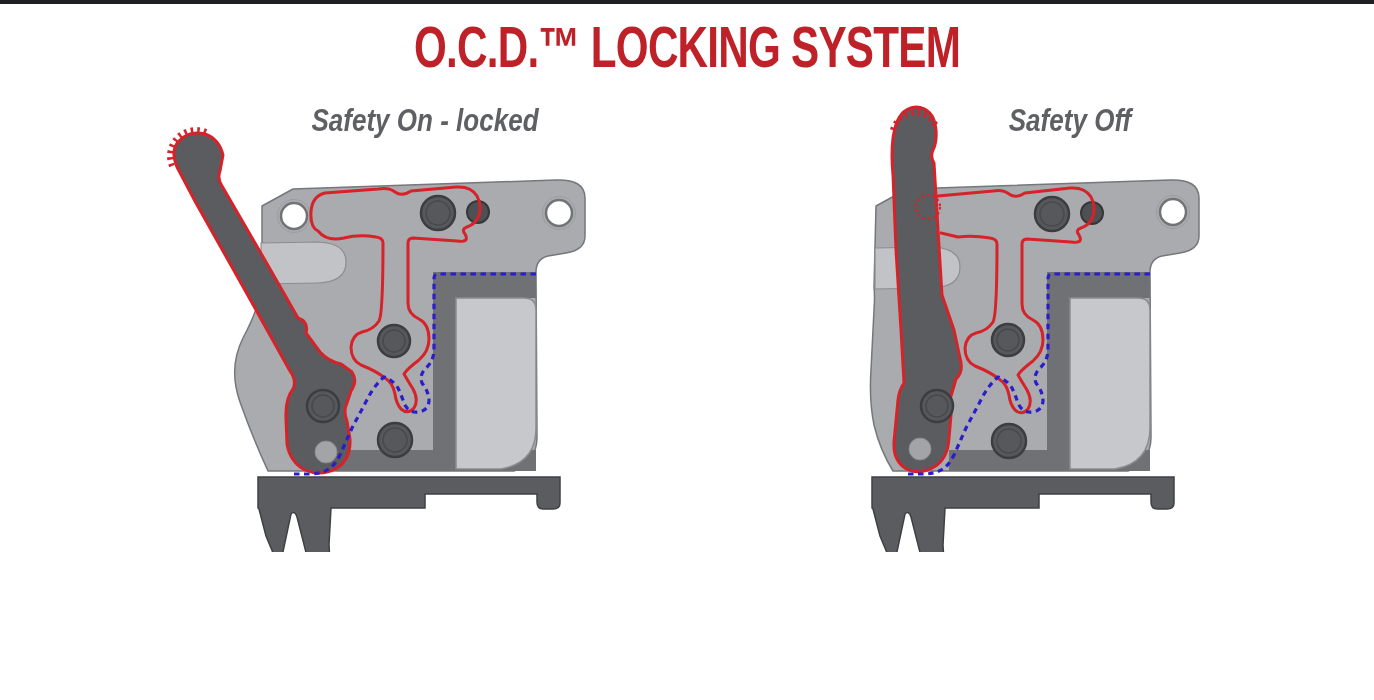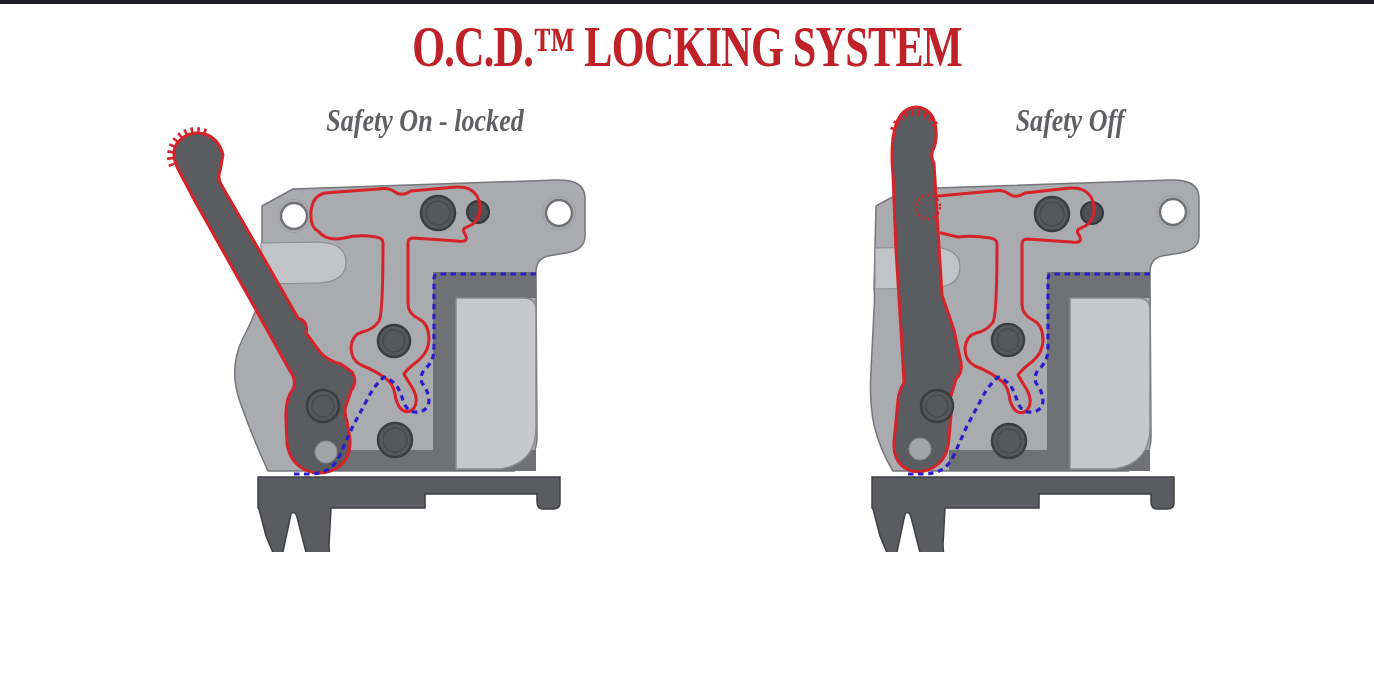--- a/index.html
+++ b/index.html
@@ -1,18 +1,18 @@
 <!DOCTYPE html>
 <html><head>
 <meta charset="utf-8">
 <style>
   html,body{margin:0;padding:0;background:#ffffff;}
   .stage{
     position:relative;width:1374px;height:552px;background:#ffffff;
-    overflow:hidden;font-family:Liberation Serif, serif;
+    overflow:hidden;font-family:Liberation Sans, sans-serif;
   }
   .topbar{position:absolute;top:0;left:0;width:1374px;height:4px;background:#1E2023;}
   .title{
     position:absolute;top:14px;left:0;width:1374px;text-align:center;
     font-size:57px;font-weight:bold;color:#BE2127;letter-spacing:-1px;
     transform:scaleX(0.74);transform-origin:50% 50%;white-space:nowrap;
   }
   .diagram-label{
     position:absolute;top:103px;width:450px;text-align:center;
     font-size:31px;font-weight:bold;font-style:italic;color:#5E6063;

